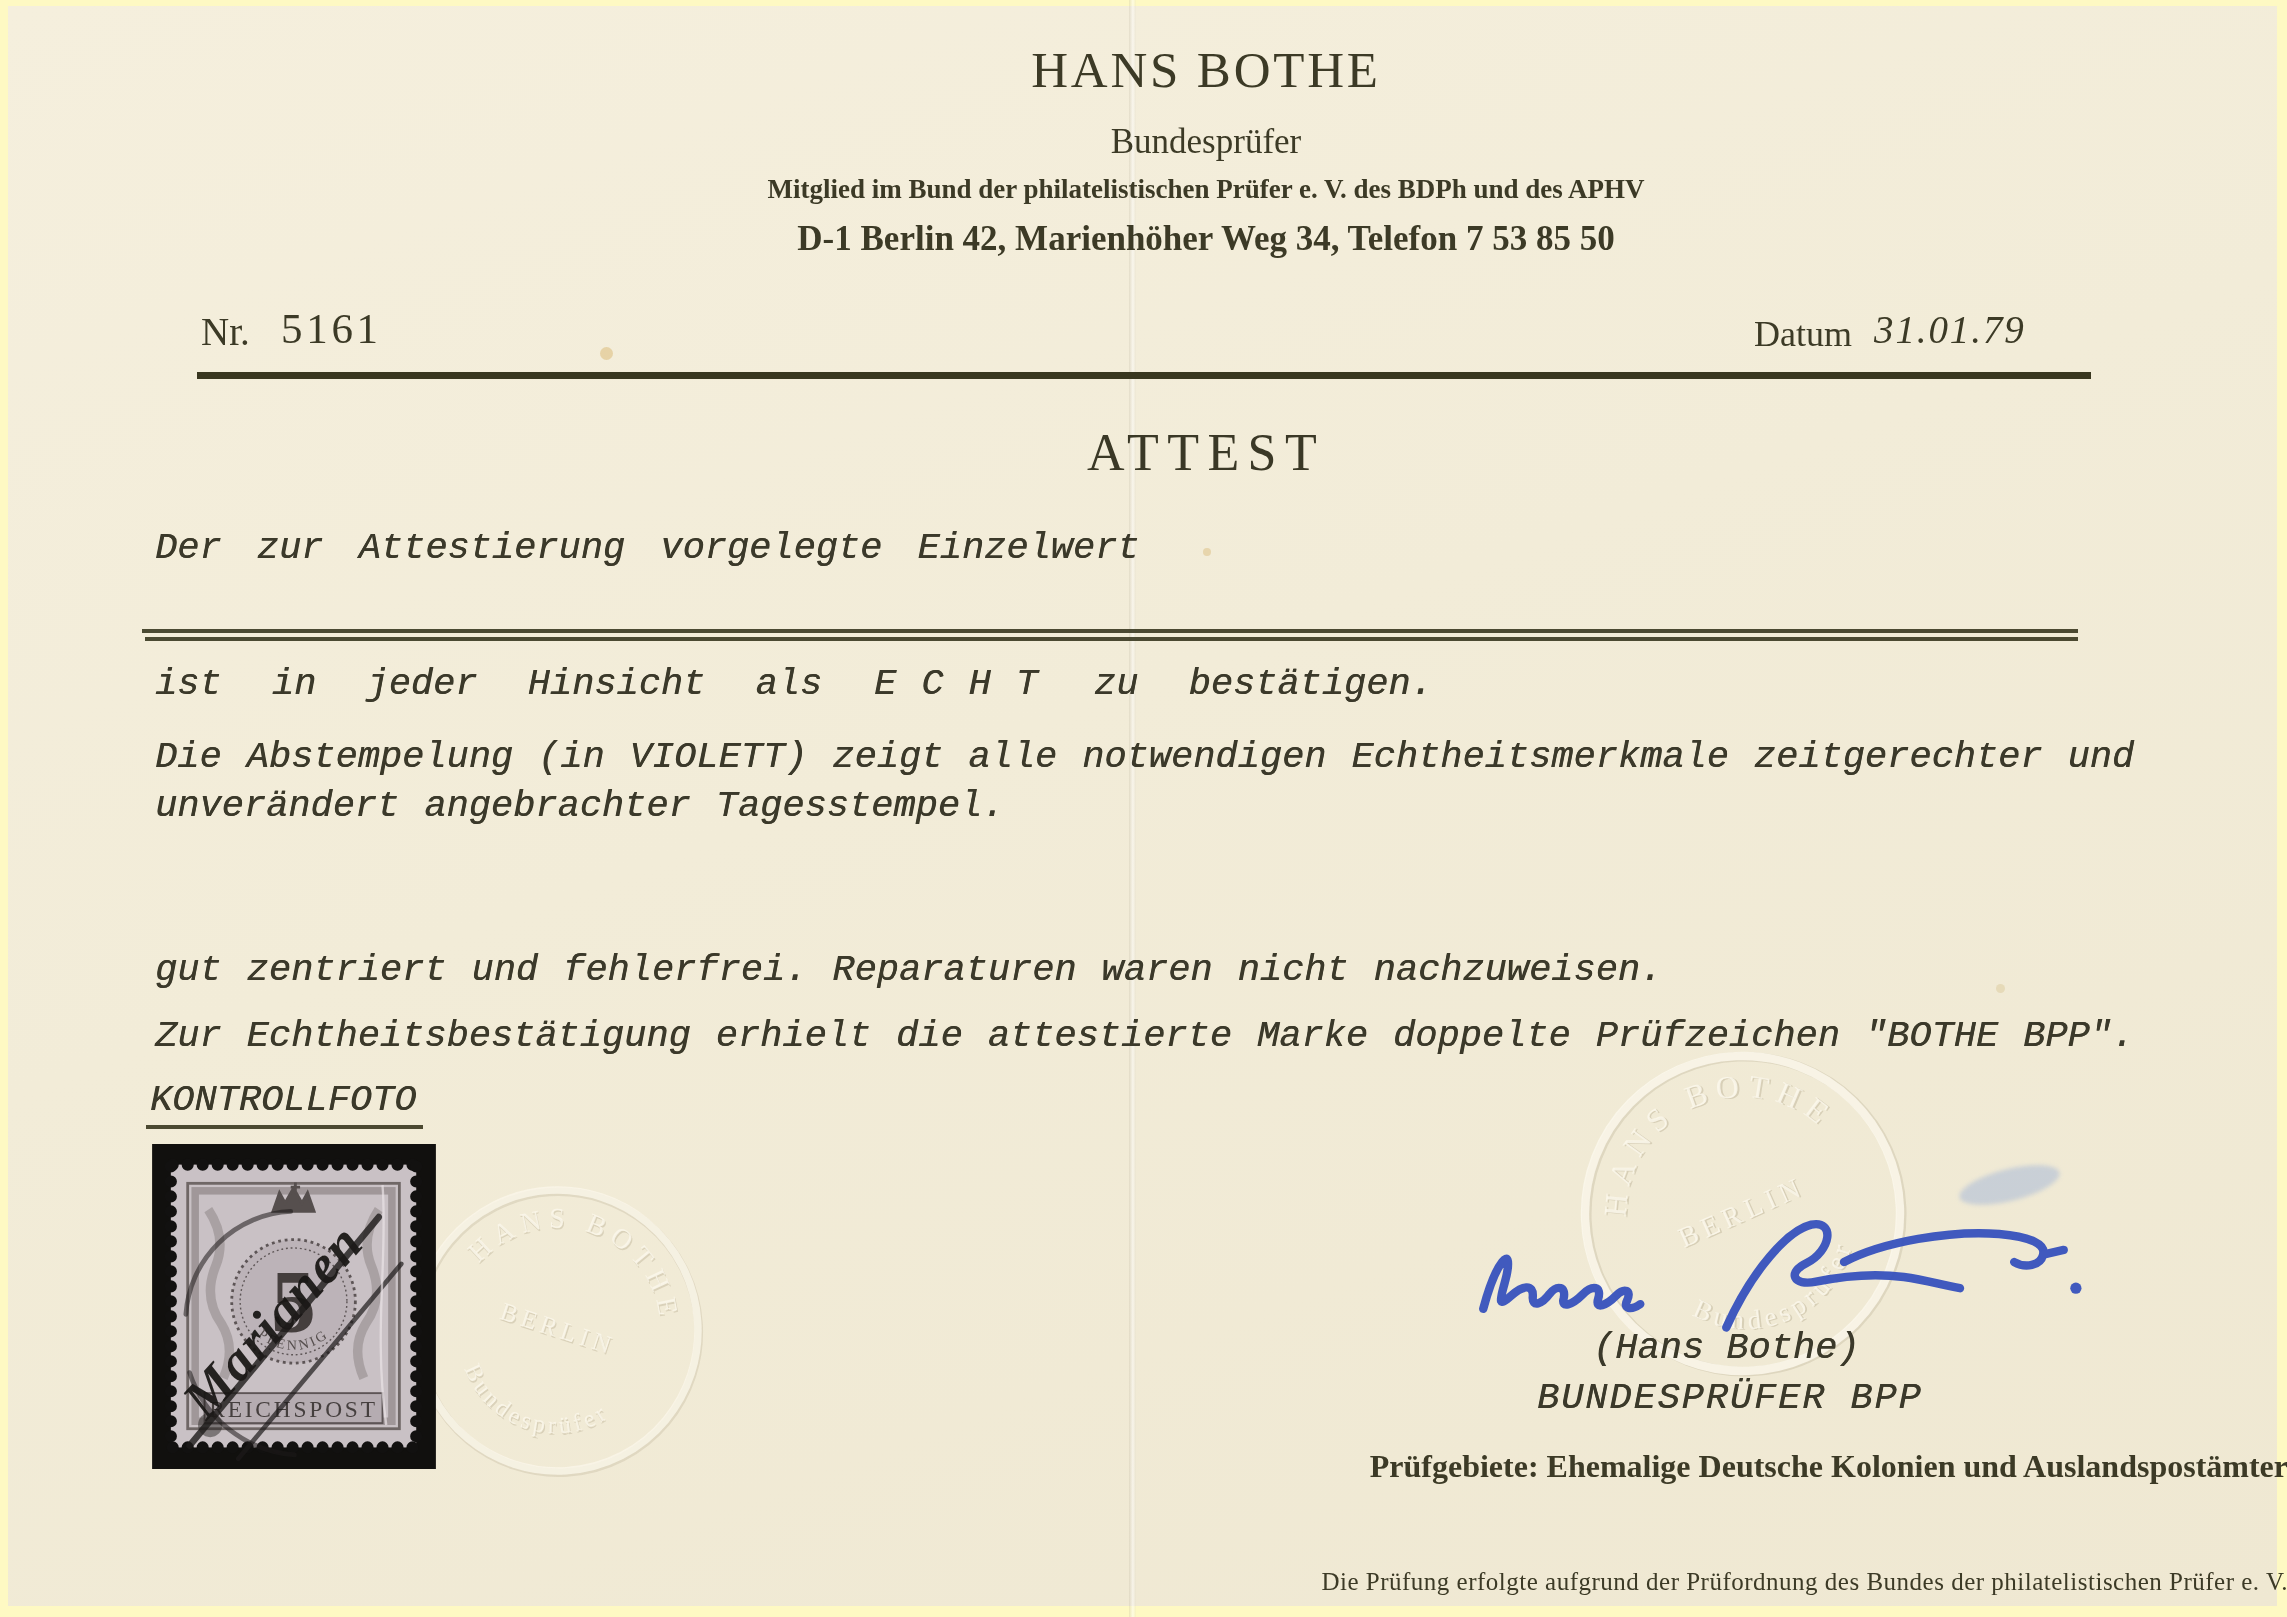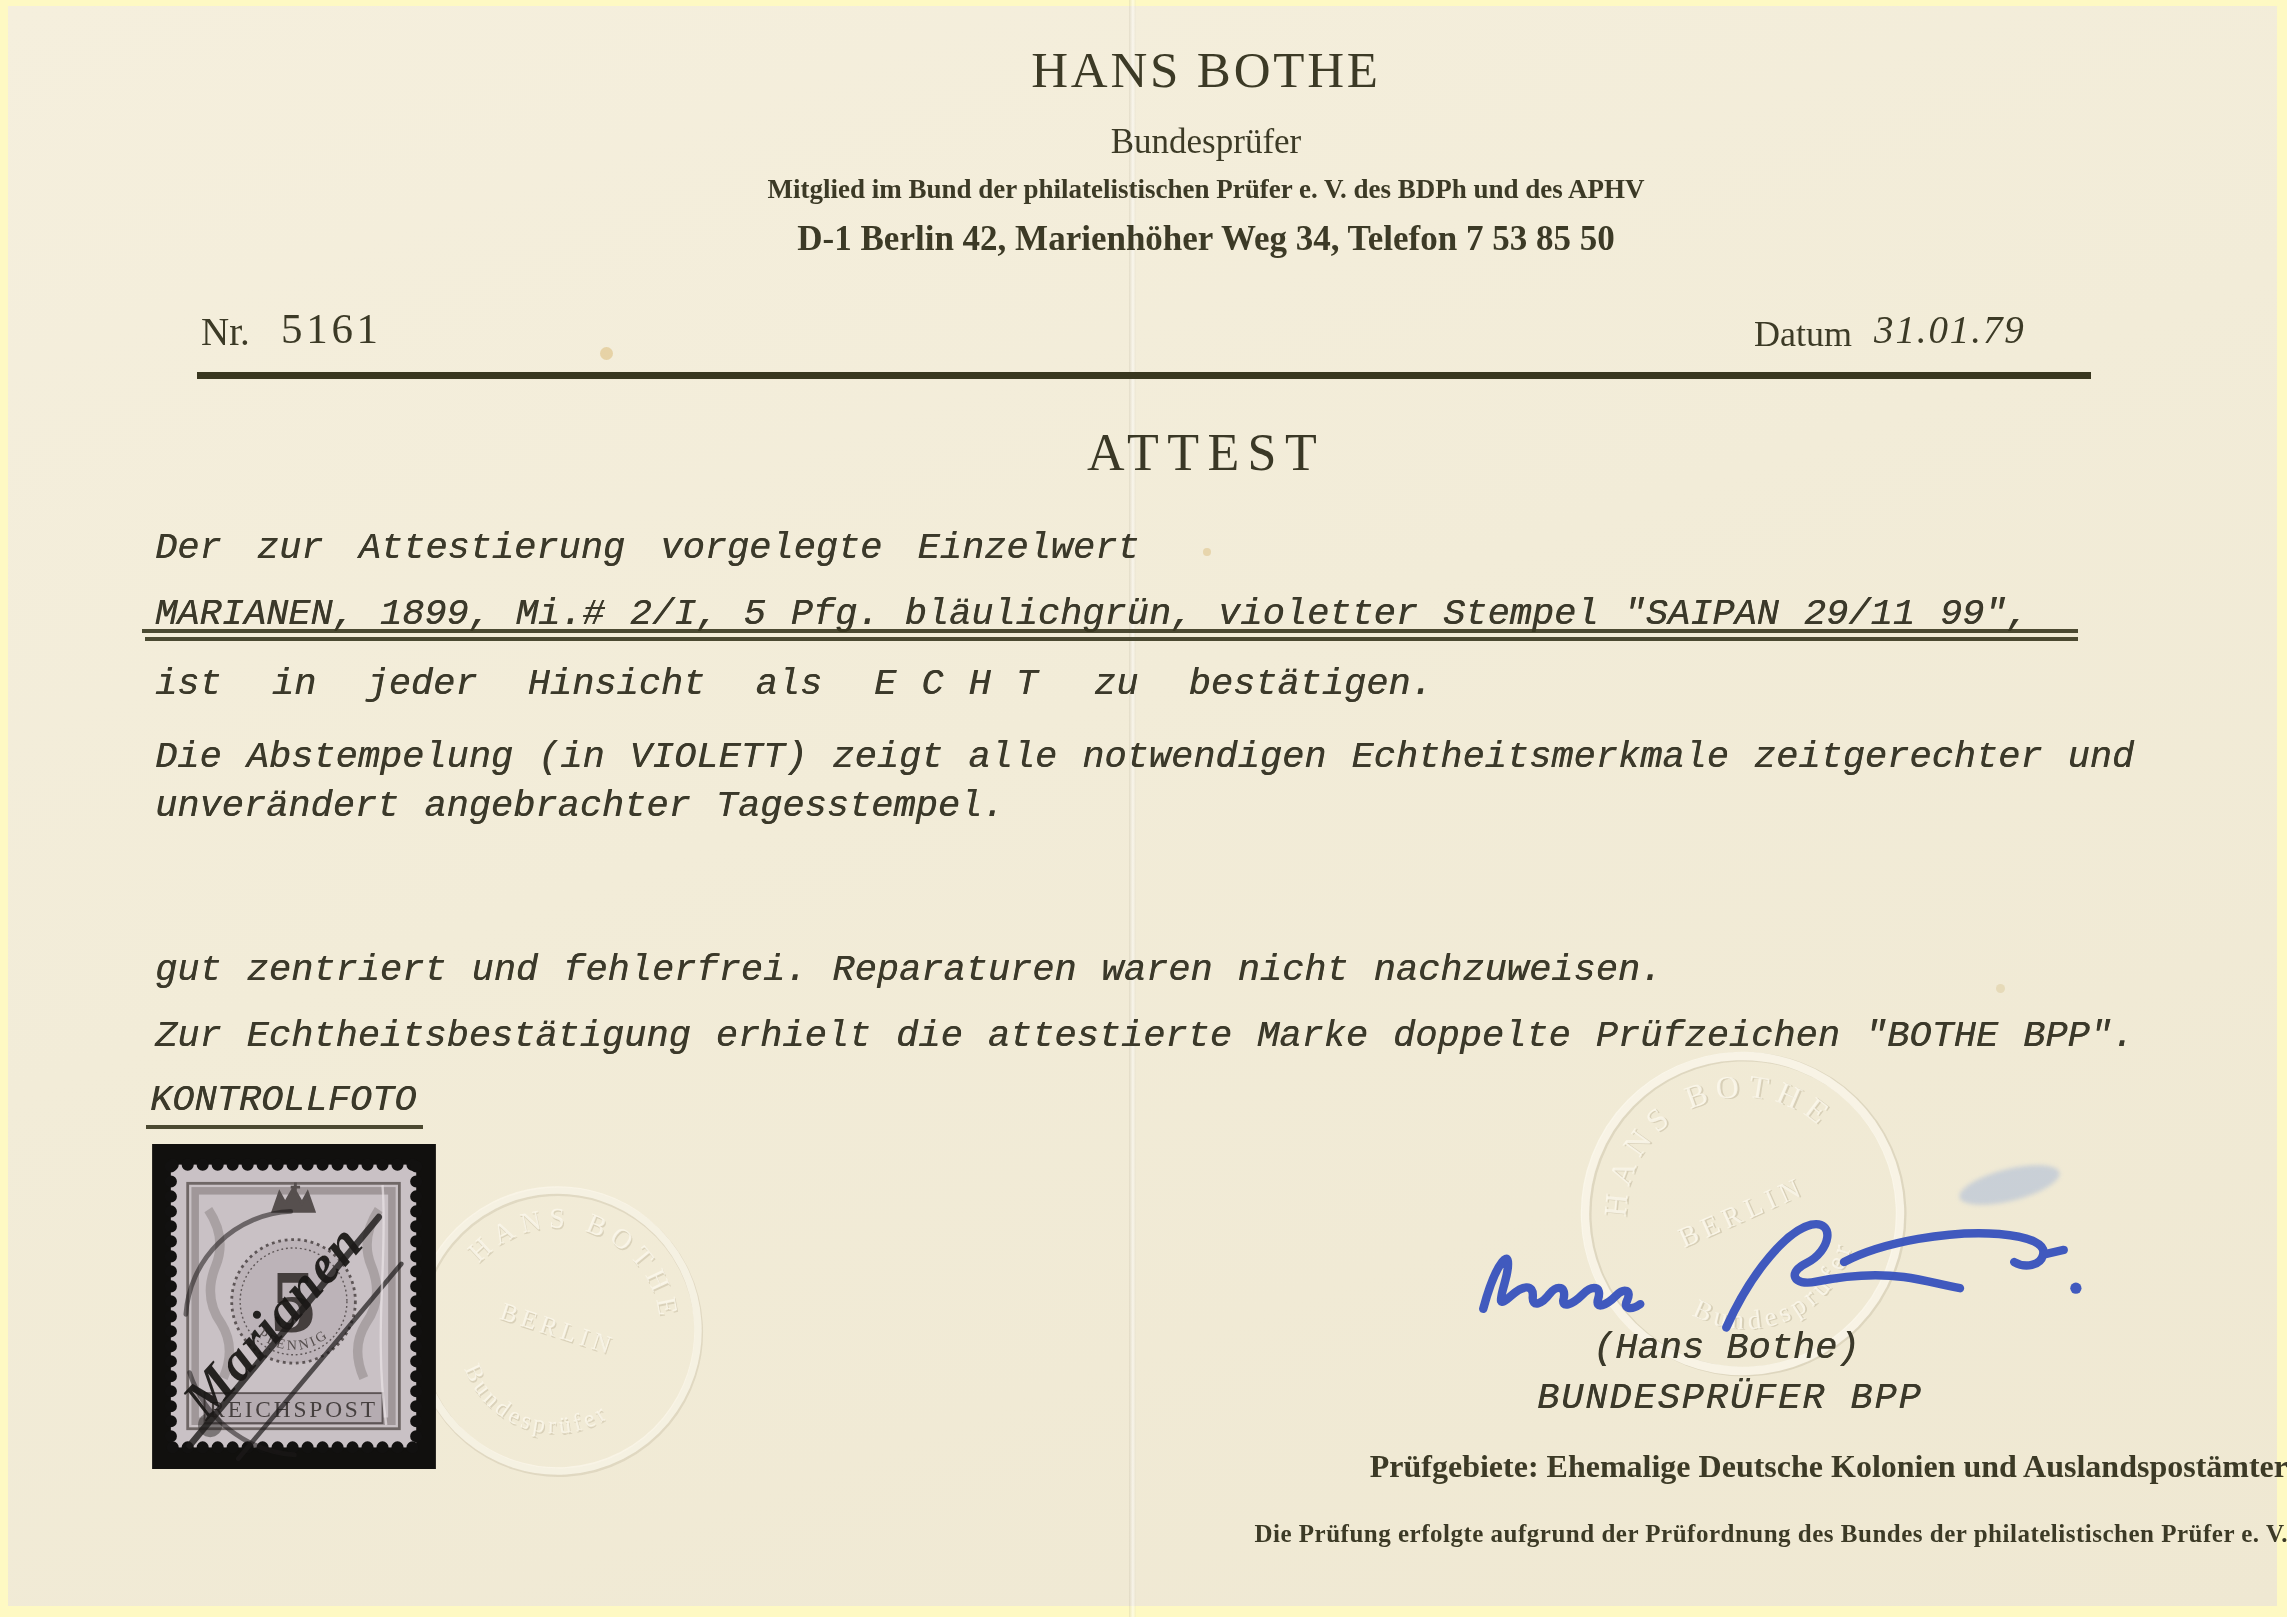--- a/index.html
+++ b/index.html
@@ -23,21 +23,21 @@
       font-family:"Liberation Mono", monospace;font-style:italic;font-size:37px;
       word-spacing:2.8px;text-shadow:0.4px 0 0 currentColor;}
   .ws-wide{word-spacing:13px;}
   .ws-xwide{word-spacing:28px;}
   .u2{position:absolute;height:3.7px;background:#39371f;opacity:0.9;}
   .photo{position:absolute;left:152px;top:1144px;width:284px;height:325px;}
   .sig-block{position:absolute;color:#3b392a;font-family:"Liberation Mono", monospace;
              font-style:italic;font-size:37px;white-space:nowrap;text-shadow:0.4px 0 0 currentColor;}
   .foot{position:absolute;left:148px;right:0;text-align:right;color:#3c3a26;white-space:nowrap;}
   .foot1{top:1448px;font-size:32px;font-weight:bold;}
-  .foot2{top:1520px;font-size:25px;font-weight:bold;letter-spacing:0.5px;}
+  .foot2{top:1568px;font-size:25px;font-weight:normal;letter-spacing:0.5px;}
   .seal{position:absolute;pointer-events:none;}
   .smear{position:absolute;left:1958px;top:1169px;width:103px;height:32px;border-radius:50%;
          background:rgba(100,140,220,0.28);transform:rotate(-14deg);filter:blur(1.9px);}
   svg text{font-family:"Liberation Serif", serif;}
   .perf{stroke:#121110;stroke-width:13;stroke-dasharray:0,16;stroke-linecap:round;fill:none;}
   .emb-sh{fill:rgba(148,136,104,0.30);}
   .emb-hi{fill:rgba(253,249,238,0.85);}
 </style>
 </head>
 <body>
@@ -57,21 +57,20 @@
 
   <div class="meta" style="left:201px;top:309px;font-size:39px">Nr.</div>
   <div class="meta" style="left:281px;top:304px;font-size:43px;letter-spacing:3.7px">5161</div>
   <div class="meta" style="left:1754px;top:313px;font-size:36px">Datum</div>
   <div class="meta" style="left:1874px;top:307px;font-size:39px;letter-spacing:1.9px;font-style:italic">31.01.79</div>
   <div class="rule" style="left:197px;top:372px;width:1894px;height:6.6px"></div>
 
   <div class="title">ATTEST</div>
 
   <div class="tw ws-wide" style="top:527px">Der zur Attestierung vorgelegte Einzelwert</div>
-  <div class="tw" style="top:593px">MARIANEN, 1899, Mi.# 2/I, 5 Pfg. bläulichgrün, violetter Stempel "SAIPAN 29/11 99",</div>
   <div class="u2" style="left:142px;top:629px;width:1936px"></div>
   <div class="u2" style="left:145px;top:637px;width:1933px"></div>
   <div class="tw" style="top:663px">
     <span class="ws-xwide">ist in jeder Hinsicht als</span><span style="margin-left:52px">E C H T</span><span class="ws-xwide" style="margin-left:56px">zu bestätigen.</span>
   </div>
   <div class="tw" style="top:736px">Die Abstempelung (in VIOLETT) zeigt alle notwendigen Echtheitsmerkmale zeitgerechter und</div>
   <div class="tw" style="top:785px">unverändert angebrachter Tagesstempel.</div>
   <div class="tw" style="top:949px">gut zentriert und fehlerfrei. Reparaturen waren nicht nachzuweisen.</div>
   <div class="tw" style="top:1015px">Zur Echtheitsbestätigung erhielt die attestierte Marke doppelte Prüfzeichen "BOTHE BPP".</div>
 

